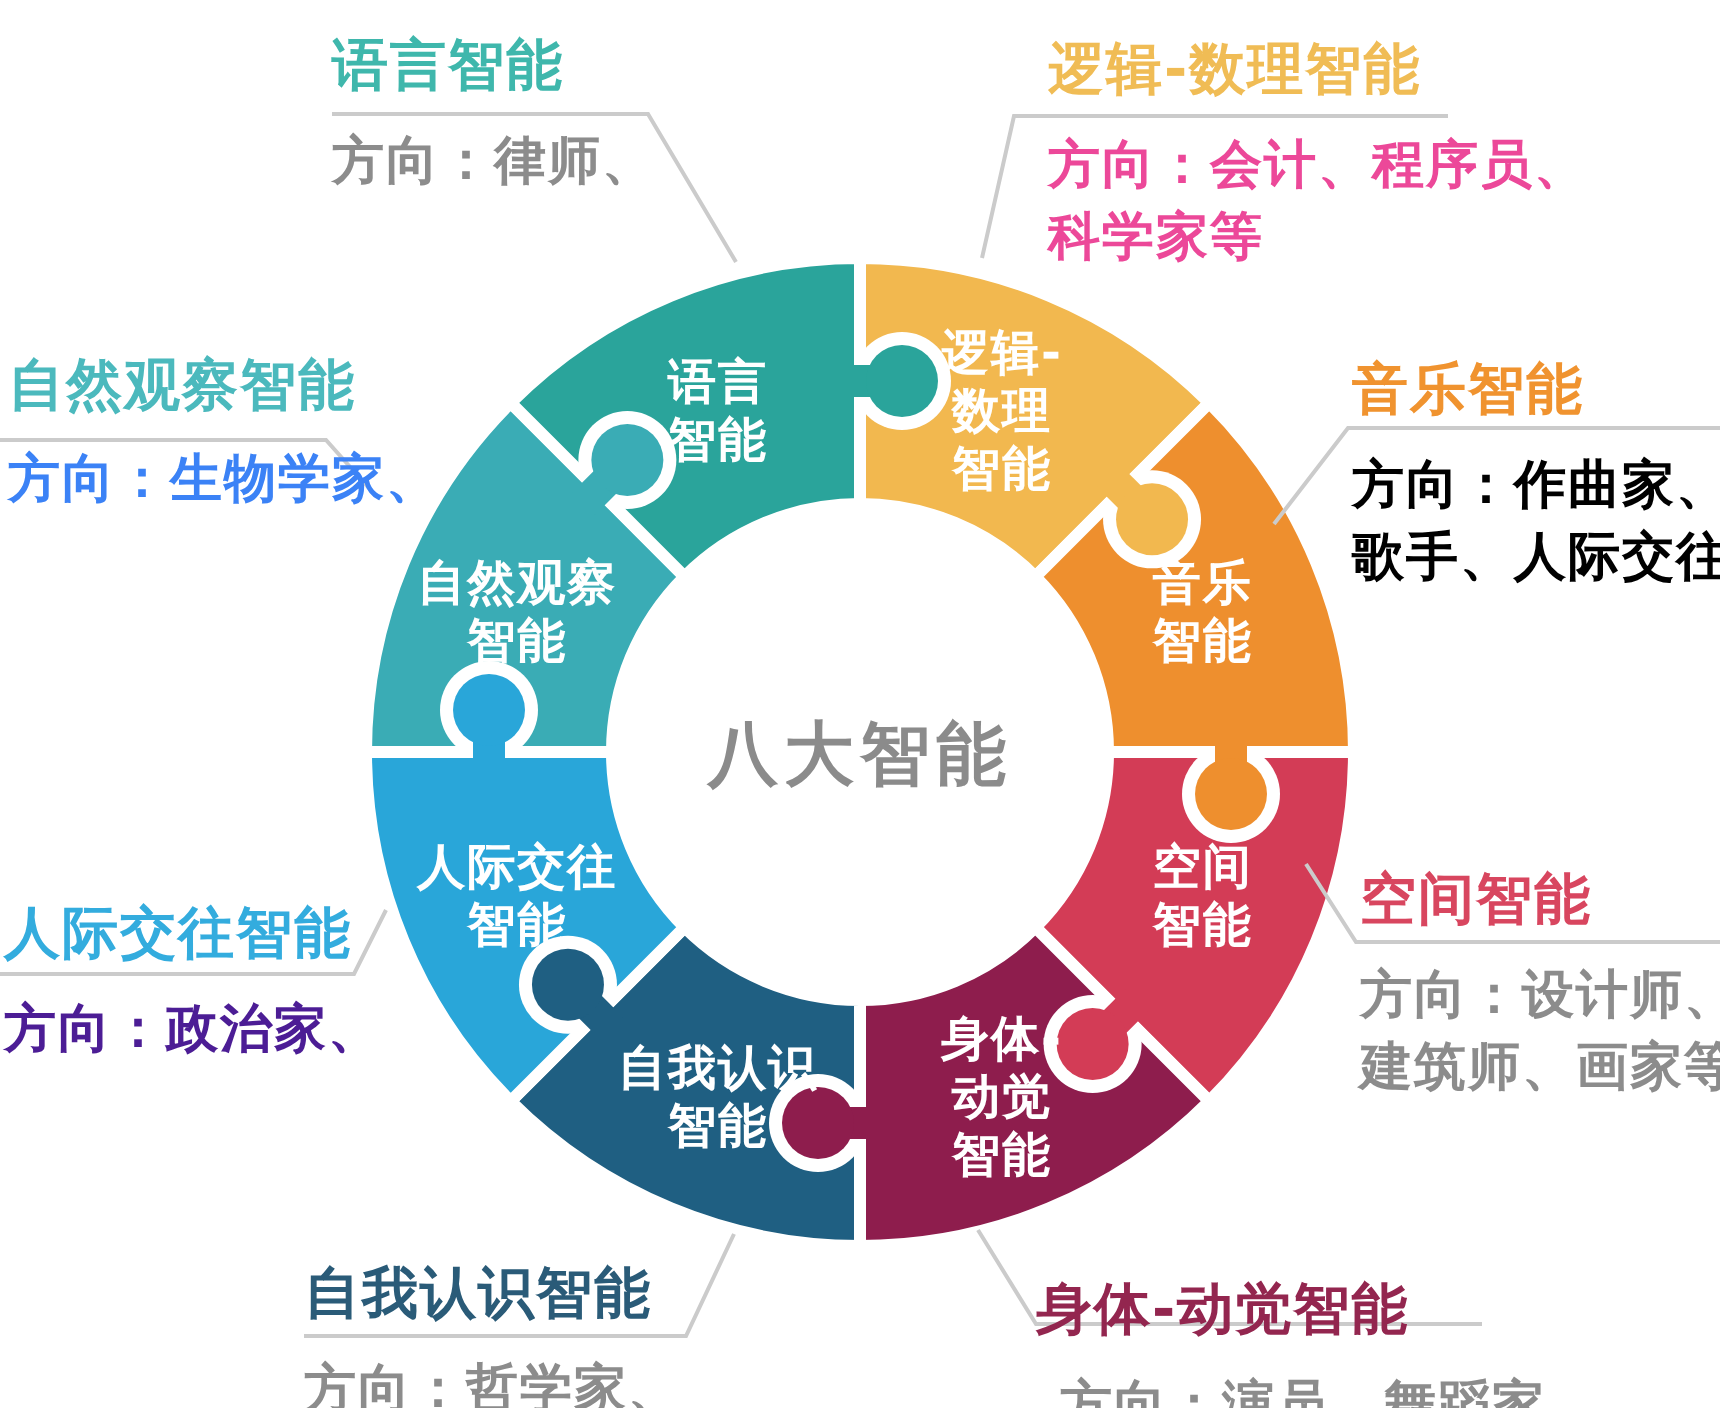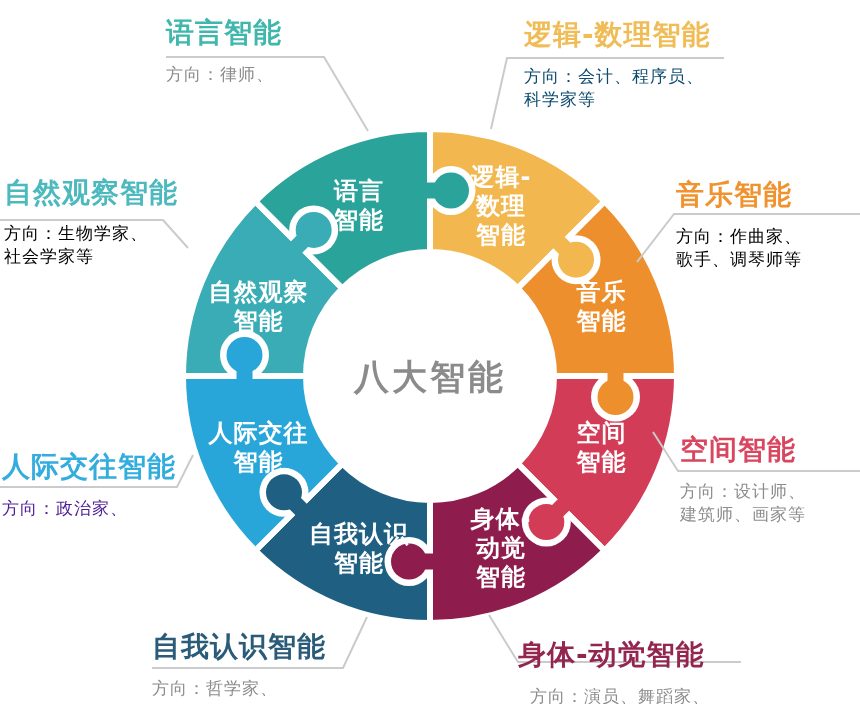--- a/index.html
+++ b/index.html
@@ -1,21 +1,21 @@
 <!DOCTYPE html>
 <html><head>
 <meta charset="utf-8">
 <style>
   html,body{margin:0;padding:0;background:#fff;}
   body{font-family:"DejaVu Sans","Liberation Sans",sans-serif;}
   #stage{position:relative;width:860px;height:704px;overflow:hidden;background:#ffffff;}
   #diagram-svg{position:absolute;left:0;top:0;}
   .ext-label{position:absolute;}
   .ext-title{font-size:28px;font-weight:bold;white-space:nowrap;letter-spacing:1px;line-height:1.2;}
-  .ext-dir{font-size:17px;font-weight:normal;line-height:1.4;white-space:nowrap;letter-spacing:1px;margin-top:13px;}
+  .ext-dir{font-size:26px;font-weight:bold;line-height:1.4;white-space:nowrap;letter-spacing:1px;margin-top:13px;}
   .ext-dir span{display:block;}
   
   #label-linguistic   {left:166px; top:16px;  width:230px;}
   #label-logical      {left:524px; top:18px;  width:280px;}
   #label-musical      {left:676px; top:178px; width:184px;}
   #label-spatial      {left:680px; top:433px; width:180px;}
   #label-bodily       {left:518px; top:638px; width:270px;}
   #label-intrapersonal{left:152px; top:630px; width:240px;}
   #label-interpersonal{left:2px;   top:450px; width:195px;}
   #label-naturalistic {left:4px;   top:176px; width:190px;}
@@ -87,31 +87,31 @@
 
   <div class="ext-label" id="label-linguistic">
     <div class="ext-title" style="color: rgb(63, 183, 172);">语言智能</div>
     <div class="ext-dir" style="color: rgb(140, 140, 140);">
       <span>方向：律师、</span>
     </div>
   </div>
 
   <div class="ext-label" id="label-logical">
     <div class="ext-title" style="color: rgb(240, 188, 85);">逻辑-数理智能</div>
-    <div class="ext-dir" style="color: #0c4a6e;">
+    <div class="ext-dir" style="color: #ec4899;">
       <span>方向：会计、程序员、</span>
       <span>科学家等</span>
     </div>
   </div>
 
   <div class="ext-label" id="label-musical">
     <div class="ext-title" style="color: rgb(240, 147, 47);">音乐智能</div>
     <div class="ext-dir" style="color: #000000;">
       <span>方向：作曲家、</span>
-      <span>歌手、调琴师等</span>
+      <span>歌手、人际交往</span>
     </div>
   </div>
 
   <div class="ext-label" id="label-spatial">
     <div class="ext-title" style="color: rgb(216, 70, 95);">空间智能</div>
     <div class="ext-dir" style="color: rgb(140, 140, 140);">
       <span>方向：设计师、</span>
       <span>建筑师、画家等</span>
     </div>
   </div>
@@ -132,18 +132,17 @@
 
   <div class="ext-label" id="label-interpersonal">
     <div class="ext-title" style="color: rgb(51, 172, 222);">人际交往智能</div>
     <div class="ext-dir" style="color: #4c1d95;">
       <span>方向：政治家、</span>
     </div>
   </div>
 
   <div class="ext-label" id="label-naturalistic">
     <div class="ext-title" style="color: rgb(75, 185, 189);">自然观察智能</div>
-    <div class="ext-dir" style="color: #000000; margin-top: 12px;">
+    <div class="ext-dir" style="color: #3b82f6; margin-top: 12px;">
       <span>方向：生物学家、</span>
-      <span>社会学家等</span>
     </div>
   </div>
 </div>
 
 </body></html>

